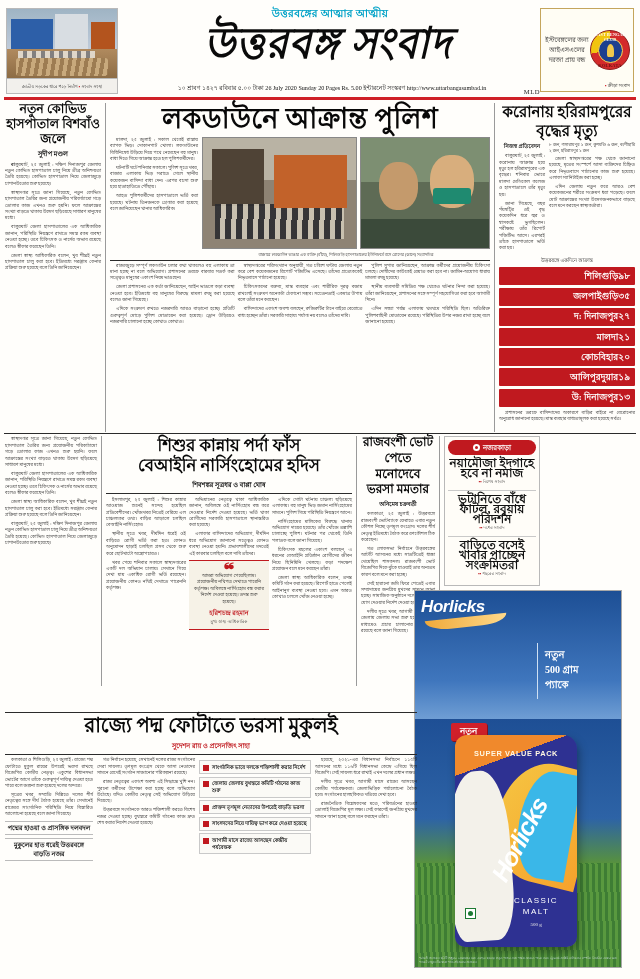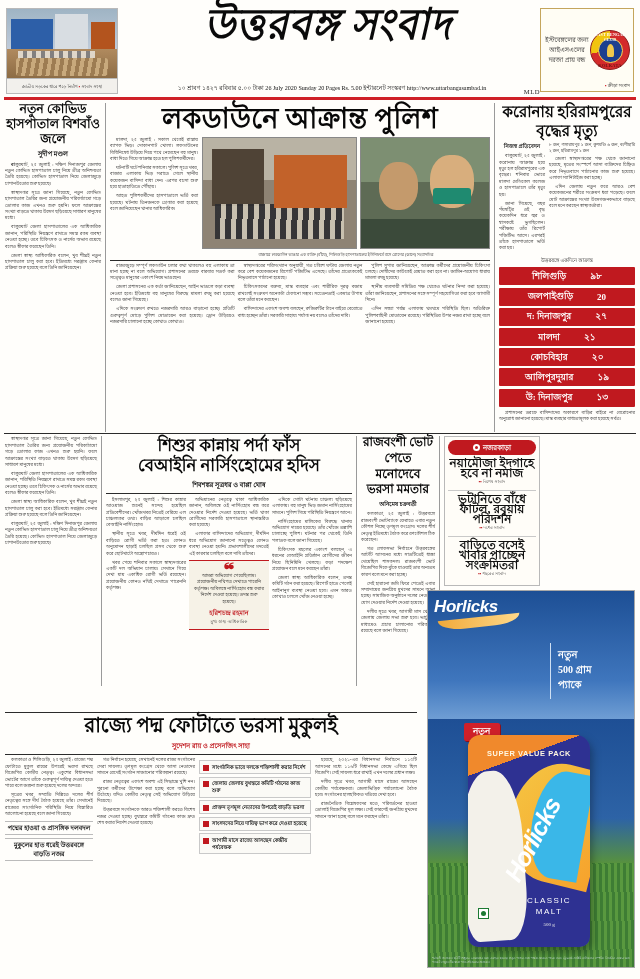--- a/index.html
+++ b/index.html
@@ -130,23 +130,23 @@
   .ph-men .mask { position:absolute; right:14%; top:46%; width:30%; height:14%;
     background:#1f8a70; border-radius:3px; }
   .ph-men .shirt { position:absolute; left:0; bottom:0; width:100%; height:26%;
     background:#3b4a3a; }
   .photo-cap { font-size: 4.1px; text-align:center; color:#1f1f1f; line-height:7px;
     white-space: nowrap; overflow:hidden; }
 
   
   .stats { margin-top: 3px; }
   .stat-row {
-    display: flex; align-items: center; justify-content: center;
+    display: flex; align-items: center; justify-content: flex-end;
     background: #c0191f; color: #fff; margin-bottom: 2.2px;
-    padding: 1.5px 5px; border-radius: 1px; gap: 24px;
+    padding: 1.5px 5px; border-radius: 1px;
   }
   .stat-name { font-size: 9px; font-weight: bold; }
   .stat-val  { font-size: 9px; font-weight: bold; }
   .stats-head { font-size: 5px; color:#222; text-align:center; margin-bottom:2px; }
 
   
   .mid { display: flex; padding: 2px 5px 0 5px; gap: 4px; height: 252px; }
   .m-left { width: 92px; }
   .m-center { width: 246px; }
   .m-right1 { width: 74px; }
@@ -179,21 +179,21 @@
   .bul-eye::after { content:""; position:absolute; left:2px; top:2px;
     width:3px; height:3px; border-radius:50%; background:#c0191f; }
   .bul-item { font-size: 12px; font-weight: bold; text-align: center;
     line-height: 10px; color: #101010; margin-bottom: 1px; }
   .bul-credit { font-size: 4.4px; text-align: center; color: #333; margin-bottom: 4px; }
   .bul-credit i { color:#c0191f; font-style: normal; }
   .bul-sep { height: .7px; background: #c9c9c9; margin: 0 0 3px; }
 
   
   .ad {
-    position: absolute; right: 5px; top: 590px; width: 208px; height: 378px;
+    position: absolute; right: 18px; top: 590px; width: 208px; height: 378px;
     border: 1px solid #a8a8a8; overflow: hidden;
     background: linear-gradient(#2a5fa8 0%, #1f4d93 46%, #4a7fc0 62%, #2f6a34 70%, #3d8a3f 100%);
   }
   .ad-top { position: relative; height: 128px;
     background: linear-gradient(#1d4f95, #3f76bd 70%, #6f9ed4); }
   .ad-hlogo { position:absolute; left: 6px; top: 6px; width: 92px; height: 30px; }
   .ad-hlogo .wordmark {
     font-size: 17px; font-weight: bold; font-style: italic; color: #fff;
     font-family: "Liberation Sans", sans-serif; letter-spacing: -.4px;
   }
@@ -282,20 +282,21 @@
       <div class="mp-ground"></div>
       <div class="mp-people"></div>
       <div class="mp-rubble"></div>
       <div class="mp-cap">
         <span>জাতীয় সড়কের ধারে পড়ে নির্মাণ</span>
         <span class="pilcrow"> ▪ </span>
         <span>সংবাদ সংস্থা</span>
       </div>
     </div>
 
+    <div class="tagline">উত্তরবঙ্গের আত্মার আত্মীয়</div>
     <div class="nameplate">উত্তরবঙ্গ সংবাদ</div>
 
     <div class="eb-box">
       <div class="eb-text">ইস্টবেঙ্গলের জন্য আইএসএলের দরজা প্রায় বন্ধ</div>
       <div class="eb-logo">
         <div class="eb-ring">
           <div class="eb-inner">
             <div class="eb-torch"></div>
           </div>
         </div>
@@ -403,21 +404,21 @@
 
       <div class="stats">
         <div class="stats-head">উত্তরবঙ্গে একদিনে আক্রান্ত</div>
 
         <div class="stat-row">
           <span class="stat-name">শিলিগুড়ি</span>
           <span class="stat-val">৯৮</span>
         </div>
         <div class="stat-row">
           <span class="stat-name">জলপাইগুড়ি</span>
-          <span class="stat-val">20</span>
+          <span class="stat-val">৩৫</span>
         </div>
         <div class="stat-row">
           <span class="stat-name">দ: দিনাজপুর</span>
           <span class="stat-val">২৭</span>
         </div>
         <div class="stat-row">
           <span class="stat-name">মালদা</span>
           <span class="stat-val">২১</span>
         </div>
         <div class="stat-row">

